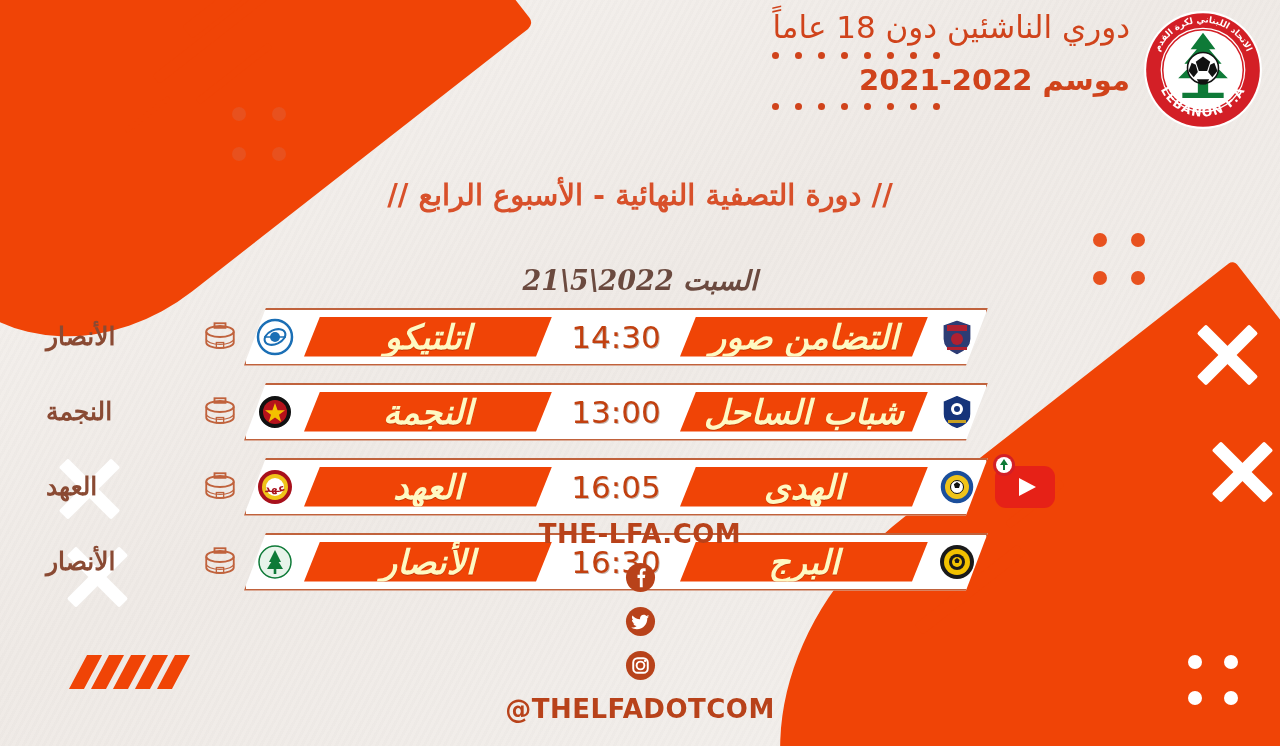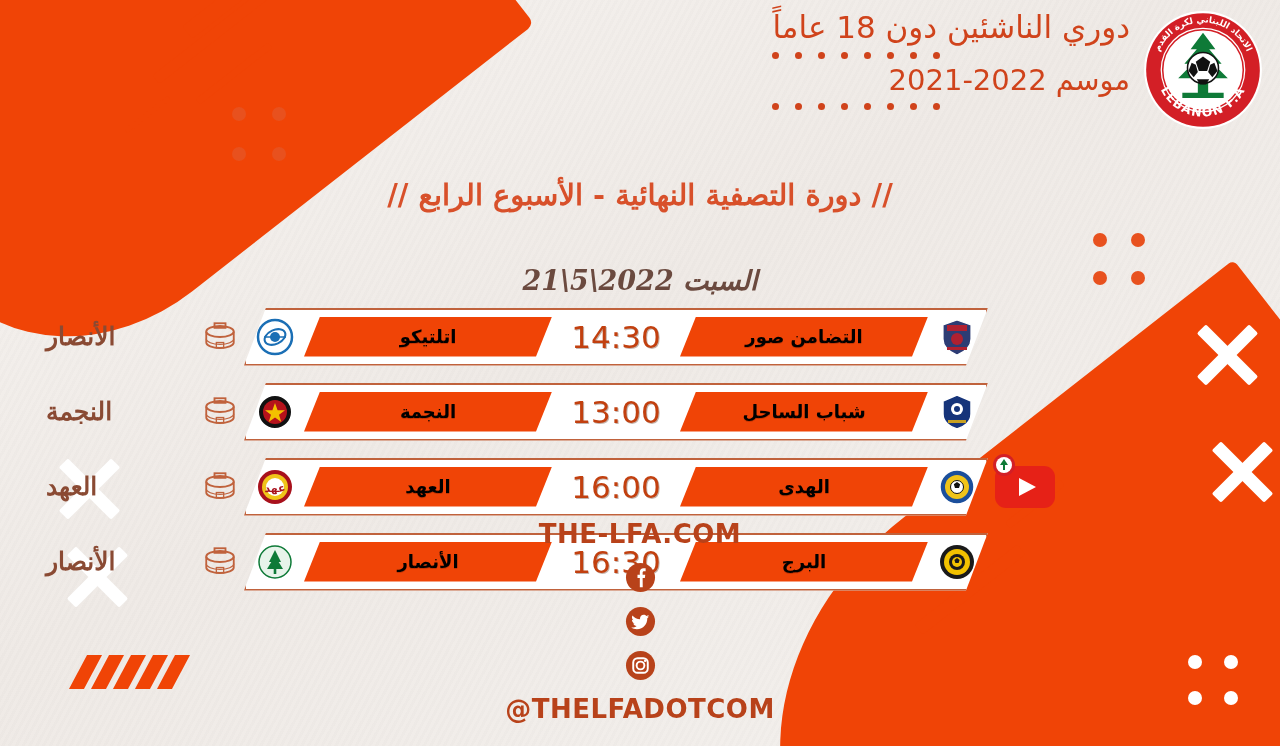--- a/index.html
+++ b/index.html
@@ -82,21 +82,21 @@
   .header{position:absolute;right:150px;top:8px;text-align:right;}
   .h-line1{
     font-size:31px;font-weight:400;color:#d0431b;letter-spacing:0px;
     line-height:1.25;white-space:nowrap;
     font-family:"DejaVu Sans","Liberation Sans",sans-serif;
   }
   .h-dots{display:flex;flex-direction:row-reverse;gap:16px;justify-content:flex-start;
     margin:5px 6px 4px 0;}
   .h-dots i{width:7px;height:7px;border-radius:50%;background:#d0431b;display:block;}
   .h-line2{
-    font-size:29px;font-weight:400;color:#d0431b;line-height:1.2;white-space:nowrap;
+    font-size:29px;font-weight:700;color:#d0431b;line-height:1.2;white-space:nowrap;
   }
 
   
   .crest{position:absolute;left:1141px;top:8px;width:124px;height:124px;}
 
   
   .subtitle{
     position:absolute;left:0;right:0;top:178px;text-align:center;
     font-size:29px;font-weight:700;color:#d8502a;white-space:nowrap;
     font-family:"DejaVu Serif","Liberation Serif",serif;
@@ -132,23 +132,24 @@
   }
   .logo-slot{width:58px;height:48px;flex:0 0 58px;display:flex;align-items:center;
     justify-content:center;}
   .teamband{
     flex:1 1 0;height:40px;background:#f04406;display:flex;align-items:center;
     justify-content:center;
     -webkit-clip-path:polygon(16px 0,100% 0,calc(100% - 16px) 100%,0 100%);
     clip-path:polygon(16px 0,100% 0,calc(100% - 16px) 100%,0 100%);
   }
   .teamband span{
-    color:#000000;font-size:18px;font-weight:700;white-space:nowrap;
+    color:#fef9c3;font-size:34px;font-weight:700;white-space:nowrap;
     font-family:"DejaVu Sans","Liberation Sans",sans-serif;
     text-shadow:0 1px 0 rgba(120,30,0,.35);
+    font-style:italic;
   }
   .time{
     flex:0 0 128px;text-align:center;font-size:31px;font-weight:400;
     color:#c2400f;letter-spacing:0px;
     font-family:"DejaVu Sans","Liberation Sans",sans-serif;
     text-shadow:1px 1px 0 rgba(90,40,20,.35);
   }
   .yt{width:62px;height:44px;margin-right:10px;position:relative;flex:0 0 62px;}
   .yt .badge{position:absolute;left:-2px;top:-12px;width:24px;height:24px;}
 
@@ -366,21 +367,21 @@
           <svg viewBox="0 0 40 40" width="40" height="40">
             <circle cx="20" cy="20" r="17" fill="#a8111c"></circle>
             <circle cx="20" cy="20" r="13" fill="#f0c419"></circle>
             <circle cx="20" cy="20" r="9" fill="#fff"></circle>
             <text x="20" y="25" font-size="11" font-weight="bold" fill="#a8111c" text-anchor="middle" font-family="DejaVu Sans, sans-serif">عهد</text>
           </svg>
         </div>
         <div class="teamband">
           <span>العهد</span>
         </div>
-        <div class="time">16:00</div>
+        <div class="time">16:05</div>
         <div class="teamband">
           <span>الهدى</span>
         </div>
         <div class="logo-slot">
           <svg viewBox="0 0 40 40" width="40" height="40">
             <circle cx="20" cy="20" r="17" fill="#1b4f9c" stroke="#fff" stroke-width="1.5"></circle>
             <circle cx="20" cy="20" r="12" fill="#f0c419"></circle>
             <circle cx="20" cy="20" r="6.5" fill="#fff" stroke="#111" stroke-width="1"></circle>
             <path d="M20 15 l3.2 2.3 -1.2 3.8 h-4 l-1.2 -3.8z" fill="#111"></path>
           </svg>

